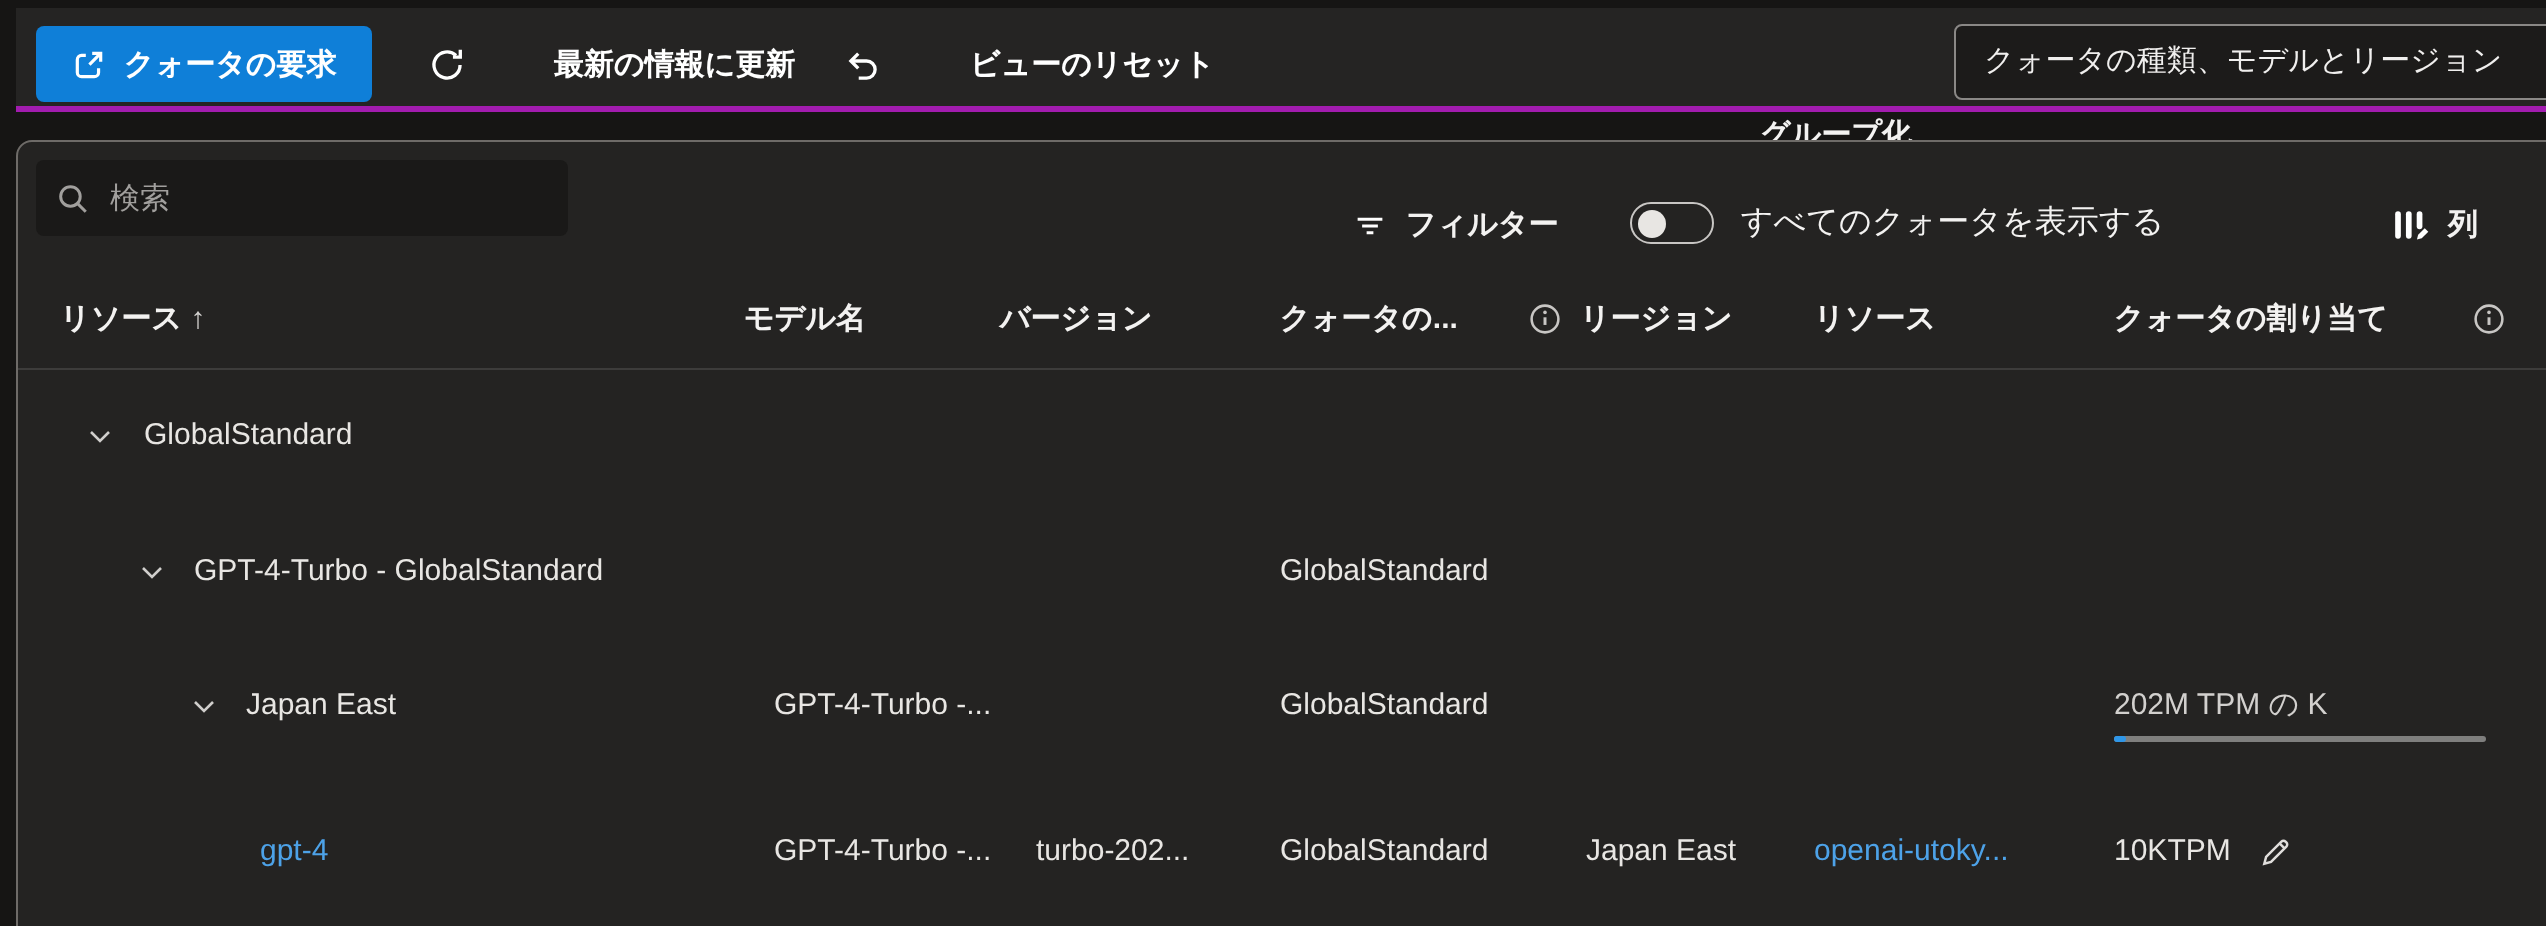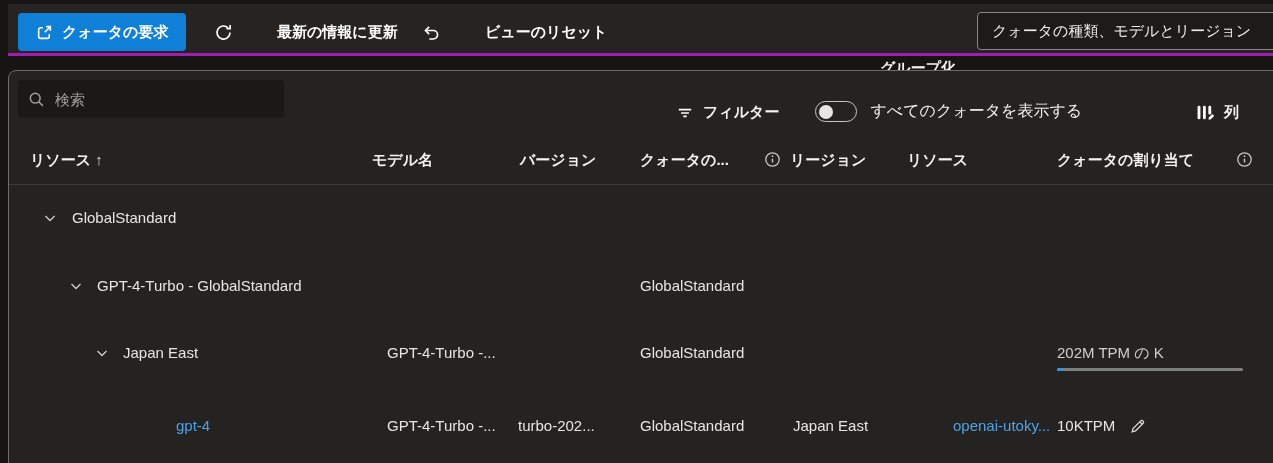--- a/index.html
+++ b/index.html
@@ -81,21 +81,21 @@
   .icell { position: absolute; top: 151px; cursor: pointer; }
   .sep { position: absolute; left: 9px; right: 0; top: 184px; height: 1px; background: #3d3c3b; }
   .row { position: absolute; left: 0; right: 0; height: 44px; }
   .row-1 { top: 196px; } .row-2 { top: 264px; } .row-3 { top: 331px; } .row-4 { top: 404px; }
   .cell {
     position: absolute; top: 0; height: 44px; line-height: 44px;
     font-size: 15px; white-space: nowrap; color: #e8e6e3;
   }
   .chev { position: absolute; top: 11px; width: 22px; height: 22px; background: transparent;
           border: none; padding: 2px; cursor: pointer; }
-  .link { color: #4da2e8; cursor: pointer; text-decoration: none; margin-left: 46px; }
+  .link { color: #4da2e8; cursor: pointer; text-decoration: none; }
   .dim { color: #d2d0ce; }
   .c-deploy0 { left: 72px; } .c-deploy1 { left: 97px; } .c-deploy2 { left: 123px; } .c-deploy3 { left: 130px; }
   .chev-0 { left: 40px; } .chev-1 { left: 66px; } .chev-2 { left: 92px; }
   .c-model { left: 372px; margin-left: 15px; } .c-version { left: 518px; } .c-quota { left: 640px; }
   .c-region { left: 793px; } .c-resource { left: 907px; } .c-alloc { left: 1057px; }
   .alloc-flex { display: flex; align-items: center; gap: 14px; }
   .progress {
     position: absolute; left: 1057px; top: 37px; width: 186px; height: 3px;
     background: rgba(255,255,255,0.42); border-radius: 2px;
   }
@@ -179,21 +179,21 @@
       </span>
       <span class="columns-label">列</span>
     </div>
   </div>
 
   <div class="hcell" style="left:30px">
     <span>リソース</span>
     <span class="dim" style="font-weight:normal">↑</span>
   </div>
   <div class="hcell" style="left:372px">モデル名</div>
-  <div class="hcell" style="left:520px">バージョン</div>
+  <div class="hcell" style="left:500px">バージョン</div>
   <div class="hcell" style="left:640px">クォータの...</div>
   <span class="icell" style="left:764px">
     <svg width="17" height="17" viewBox="0 0 16 16">
         <circle cx="8" cy="8" r="6.3" fill="none" stroke="#c8c6c4" stroke-width="1.2"></circle>
         <path d="M8 7.2v3.6" stroke="#c8c6c4" stroke-width="1.4"></path>
         <circle cx="8" cy="4.9" r="0.85" fill="#c8c6c4"></circle>
       </svg>
   </span>
   <div class="hcell" style="left:790px">リージョン</div>
   <div class="hcell" style="left:907px">リソース</div>

